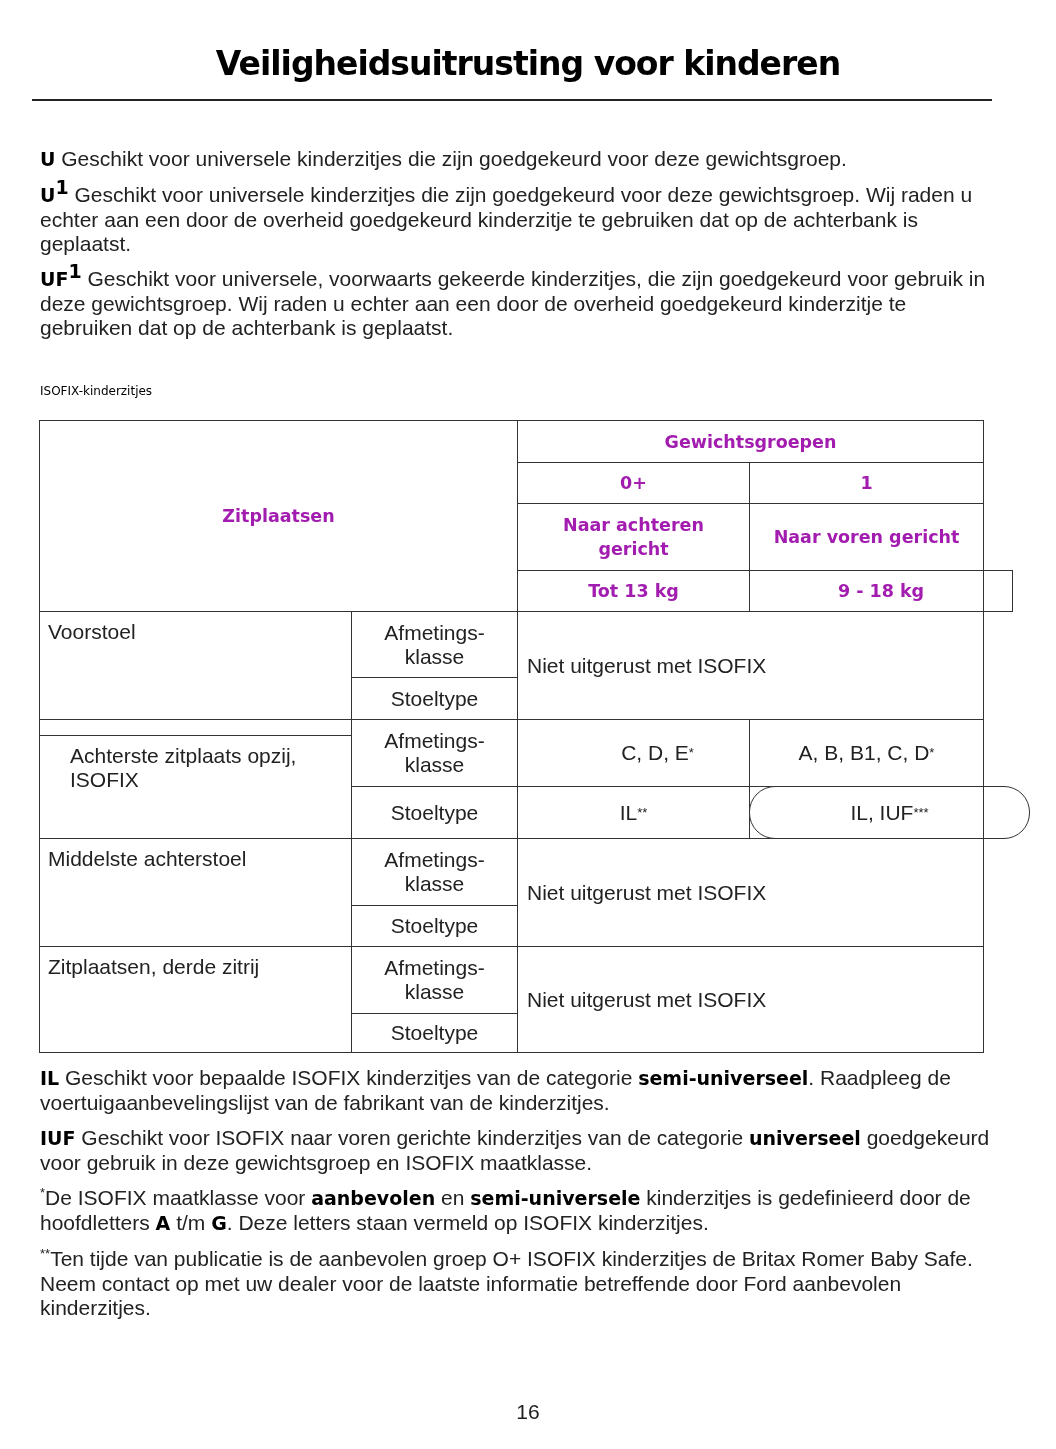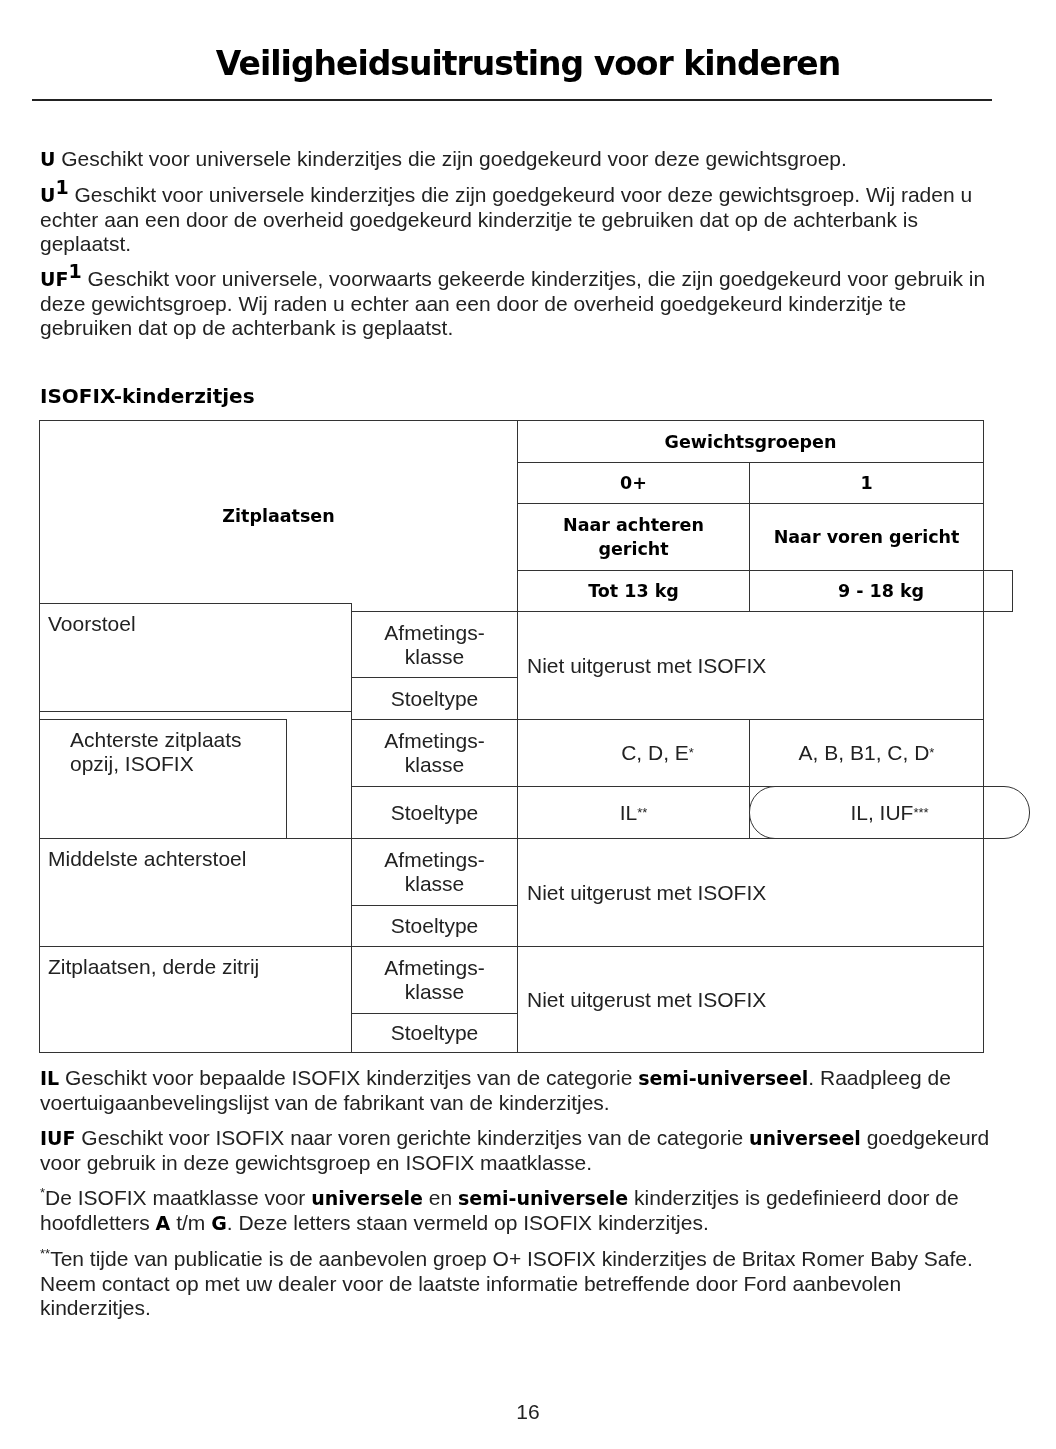--- a/index.html
+++ b/index.html
@@ -2,24 +2,24 @@
 <html><head>
 <meta charset="utf-8">
 <style>
   html, body { margin:0; padding:0; background:#ffffff; }
   body { width:1056px; height:1449px; position:relative; font-family:"Liberation Sans", sans-serif; color:#1a1a1a; overflow:hidden; }
   .title { position:absolute; left:0; top:44px; width:1056px; text-align:center; font-family:"DejaVu Sans", sans-serif; font-weight:bold; font-size:33px; letter-spacing:-1px; color:#000; }
   .rule { position:absolute; left:32px; top:99px; width:960px; height:2px; background:#222; }
   .para { position:absolute; left:40px; width:950px; font-size:21px; line-height:24.5px; color:#222; }
   .para b { color:#000; font-family:"DejaVu Sans", sans-serif; font-size:19px; }
   .sup { font-size:13px; vertical-align:super; line-height:0; }
-  .sect { position:absolute; left:40px; top:384px; font-family:"DejaVu Sans", sans-serif; font-weight:bold; font-size:20px; color:#000; }
+  .sect { position:absolute; left:40px; top:384px; font-family:"DejaVu Sans", sans-serif; font-weight:normal; font-size:12px; color:#000; }
   .tbl { position:absolute; left:39px; top:420px; width:945px; height:633px; }
   .cell { position:absolute; box-sizing:border-box; border:1px solid #333; display:flex; align-items:center; justify-content:center; text-align:center; font-size:21px; line-height:24px; color:#222; background:#fff; }
-  .hd { font-family:"DejaVu Sans", sans-serif; font-weight:bold; font-size:17.5px; color:#000000; }
+  .hd { font-family:"DejaVu Sans", sans-serif; font-weight:bold; font-size:17.5px; color:#a21caf; }
   .lt { justify-content:flex-start; align-items:flex-start; text-align:left; padding:8px 8px; }
   .ll { justify-content:flex-start; text-align:right; padding-left:9px; }
   .outer { position:absolute; left:0; top:0; width:945px; height:633px; border:1.5px solid #333; box-sizing:border-box; pointer-events:none; }
   .pg { position:absolute; left:0; top:1400px; width:1056px; text-align:center; font-size:21px; color:#222; }
 </style>
 </head>
 <body>
 
 <div class="title">Veiligheidsuitrusting voor kinderen</div>
 <div class="rule"></div>
@@ -34,26 +34,26 @@
 
   <div class="cell hd" style="left:0;top:0;width:479px;height:192px;">Zitplaatsen</div>
   <div class="cell hd" style="left:478px;top:0;width:467px;height:43px;">Gewichtsgroepen</div>
   <div class="cell hd" style="left:478px;top:42px;width:233px;height:42px;">0+</div>
   <div class="cell hd" style="left:710px;top:42px;width:235px;height:42px;">1</div>
   <div class="cell hd" style="left:710px;top:83px;width:235px;height:68px;">Naar voren gericht</div>
   <div class="cell hd" style="left:478px;top:83px;width:233px;height:68px;padding:0 30px;">Naar achteren gericht</div>
   <div class="cell hd" style="left:478px;top:150px;width:233px;height:42px;">Tot 13 kg</div>
   <div class="cell hd" style="left:710px;top:150px;width:264px;height:42px;">9 - 18 kg</div>
 
-  <div class="cell lt" style="left:0;top:183px;width:313px;height:109px;">Voorstoel</div>
+  <div class="cell lt" style="left:0;top:191px;width:313px;height:109px;">Voorstoel</div>
   <div class="cell" style="left:312px;top:191px;width:167px;height:67px;padding:0 20px;">Afmetings- klasse</div>
   <div class="cell" style="left:312px;top:257px;width:167px;height:43px;">Stoeltype</div>
   <div class="cell ll" style="left:478px;top:191px;width:467px;height:109px;">Niet uitgerust met ISOFIX</div>
 
-  <div class="cell lt" style="left:0;top:299px;width:248px;height:120px;padding-left:30px;">Achterste zitplaats opzij, ISOFIX</div>
+  <div class="cell lt" style="left:0;top:315px;width:313px;height:120px;padding-left:30px;">Achterste zitplaats opzij, ISOFIX</div>
   <div class="cell" style="left:312px;top:299px;width:167px;height:68px;padding:0 20px;">Afmetings- klasse</div>
   <div class="cell" style="left:312px;top:366px;width:167px;height:53px;">Stoeltype</div>
   <div class="cell" style="left:478px;top:299px;width:281px;height:68px;">
       <span>C, D, E</span>
       <span class="sup">*</span>
     </div>
   <div class="cell" style="left:710px;top:299px;width:235px;height:68px;">
       <span>A, B, B1, C, D</span>
       <span class="sup">*</span>
     </div>
@@ -74,16 +74,16 @@
   <div class="cell lt" style="left:0;top:526px;width:313px;height:107px;">Zitplaatsen, derde zitrij</div>
   <div class="cell" style="left:312px;top:526px;width:167px;height:68px;padding:0 20px;">Afmetings- klasse</div>
   <div class="cell" style="left:312px;top:593px;width:167px;height:40px;">Stoeltype</div>
   <div class="cell ll" style="left:478px;top:526px;width:467px;height:107px;">Niet uitgerust met ISOFIX</div>
 
   <div class="outer"></div>
 </div>
 
 <div class="para" style="top:1066px;"><b>IL</b><span> Geschikt voor bepaalde ISOFIX kinderzitjes van de categorie </span><b>semi-universeel</b><span>. Raadpleeg de voertuigaanbevelingslijst van de fabrikant van de kinderzitjes.</span></div>
 <div class="para" style="top:1126px;"><b>IUF</b><span> Geschikt voor ISOFIX naar voren gerichte kinderzitjes van de categorie </span><b>universeel</b><span> goedgekeurd voor gebruik in deze gewichtsgroep en ISOFIX maatklasse.</span></div>
-<div class="para" style="top:1186px;"><span class="sup">*</span><span>De ISOFIX maatklasse voor </span><b>universele</b><span> en </span><b>semi-universele</b><span> kinderzitjes is gedefinieerd door de hoofdletters </span><b>A</b><span> t/m </span><b>G</b><span>. Deze letters staan vermeld op ISOFIX kinderzitjes.</span></div>
+<div class="para" style="top:1186px;"><span class="sup">*</span><span>De ISOFIX maatklasse voor </span><b>aanbevolen</b><span> en </span><b>semi-universele</b><span> kinderzitjes is gedefinieerd door de hoofdletters </span><b>A</b><span> t/m </span><b>G</b><span>. Deze letters staan vermeld op ISOFIX kinderzitjes.</span></div>
 <div class="para" style="top:1247px;"><span class="sup">**</span><span>Ten tijde van publicatie is de aanbevolen groep O+ ISOFIX kinderzitjes de Britax Romer Baby Safe. Neem contact op met uw dealer voor de laatste informatie betreffende door Ford aanbevolen kinderzitjes.</span></div>
 
 <div class="pg">16</div>
 
 </body></html>

